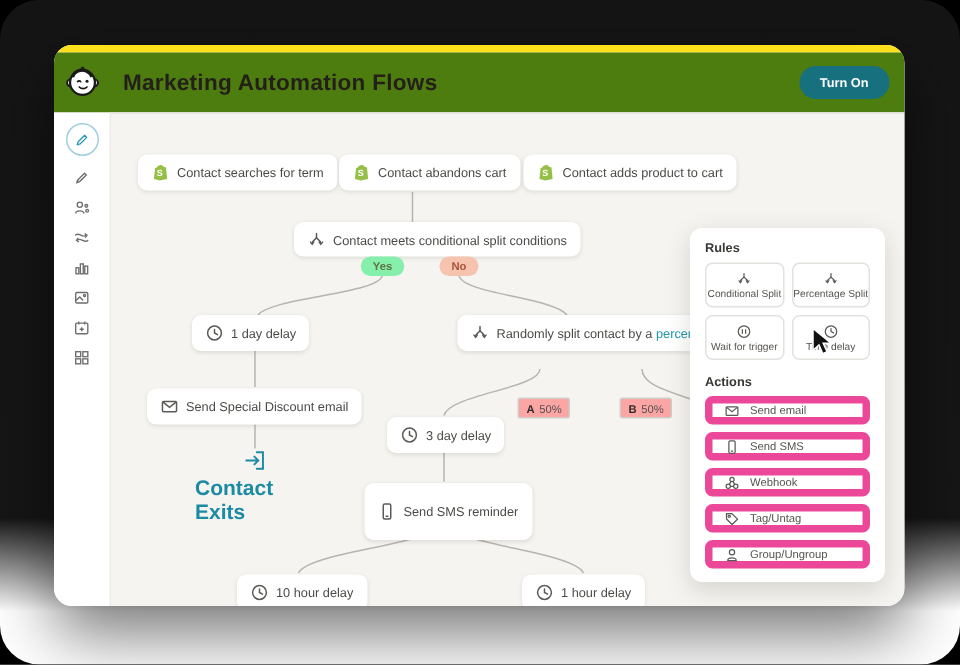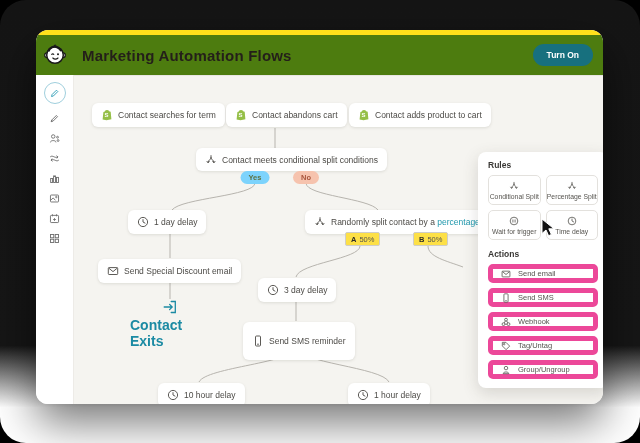--- a/index.html
+++ b/index.html
@@ -35,32 +35,32 @@
   svg.wires { position:absolute; inset:0; width:100%; height:100%; }
 
   .node { position:absolute; display:flex; align-items:center; gap:5px; height:24px; padding:0 9px;
           background:#fff; border-radius:6px; box-shadow:0 1px 3px rgba(80,75,65,.14);
           font-size:8.5px; color:#4c4a46; white-space:nowrap; }
   .node .nic { width:12px; height:12px; flex:0 0 auto; color:#5c5a56; }
   .link-word { color:#1e97ac; }
 
   .pill { position:absolute; transform:translateX(-50%); font-size:7.5px; font-weight:bold;
           padding:2px 8px; border-radius:999px; }
-  .pill.yes { background:#7dd3fc; color:#5e7243; }
+  .pill.yes { background:#86efac; color:#5e7243; }
   .pill.no  { background:#f6c3ae; color:#a9553d; }
 
-  .ab { position:absolute; background:#fde047; border:1px solid #cfcdc8; border-radius:2px;
-        font-size:7.5px; color:#55534f; padding:1.5px 5px; white-space:nowrap; }
+  .ab { position:absolute; background:#fca5a5; border:1px solid #cfcdc8; border-radius:2px;
+        font-size:7.5px; color:#55534f; padding:1.5px 5px; white-space:nowrap;margin-top:33px; }
   .ab b { margin-right:3px; color:#2e2c29; }
 
   .exit-label { position:absolute; font-size:14px; font-weight:bold; color:#1b8aa3; text-align:left; width:80px; }
 
   
   .panel { position:absolute; left:424px; top:122px; width:130px; z-index:3; background:#fff;
-           border-radius:8px; box-shadow:0 5px 16px rgba(70,65,55,.18); padding:8px 10px 9px;margin-left:18px; }
+           border-radius:8px; box-shadow:0 5px 16px rgba(70,65,55,.18); padding:8px 10px 9px; }
   .sect-label { font-size:8.5px; font-weight:bold; color:#3a3835; margin-bottom:5px; }
   .rules-grid { display:grid; grid-template-columns:1fr 1fr; gap:5px; margin-bottom:9px; }
   .tile { height:30px; border:1px solid #e3e1dd; border-radius:5px; display:flex; flex-direction:column;
           align-items:center; justify-content:center; gap:2px; background:#fff; cursor:pointer; }
   .tile .tic { width:10px; height:10px; color:#5c5a56; }
   .tile .tlabel { font-size:6.8px; color:#56544f; white-space:nowrap; }
   .actions-list { display:flex; flex-direction:column; gap:5px; }
   .atile { height:19px; border:5px solid #ec4899; border-radius:5px; display:flex; align-items:center;
            gap:7px; padding:0 8px; background:#fff; cursor:pointer; }
   .atile .tic { width:10px; height:10px; color:#5c5a56; }

